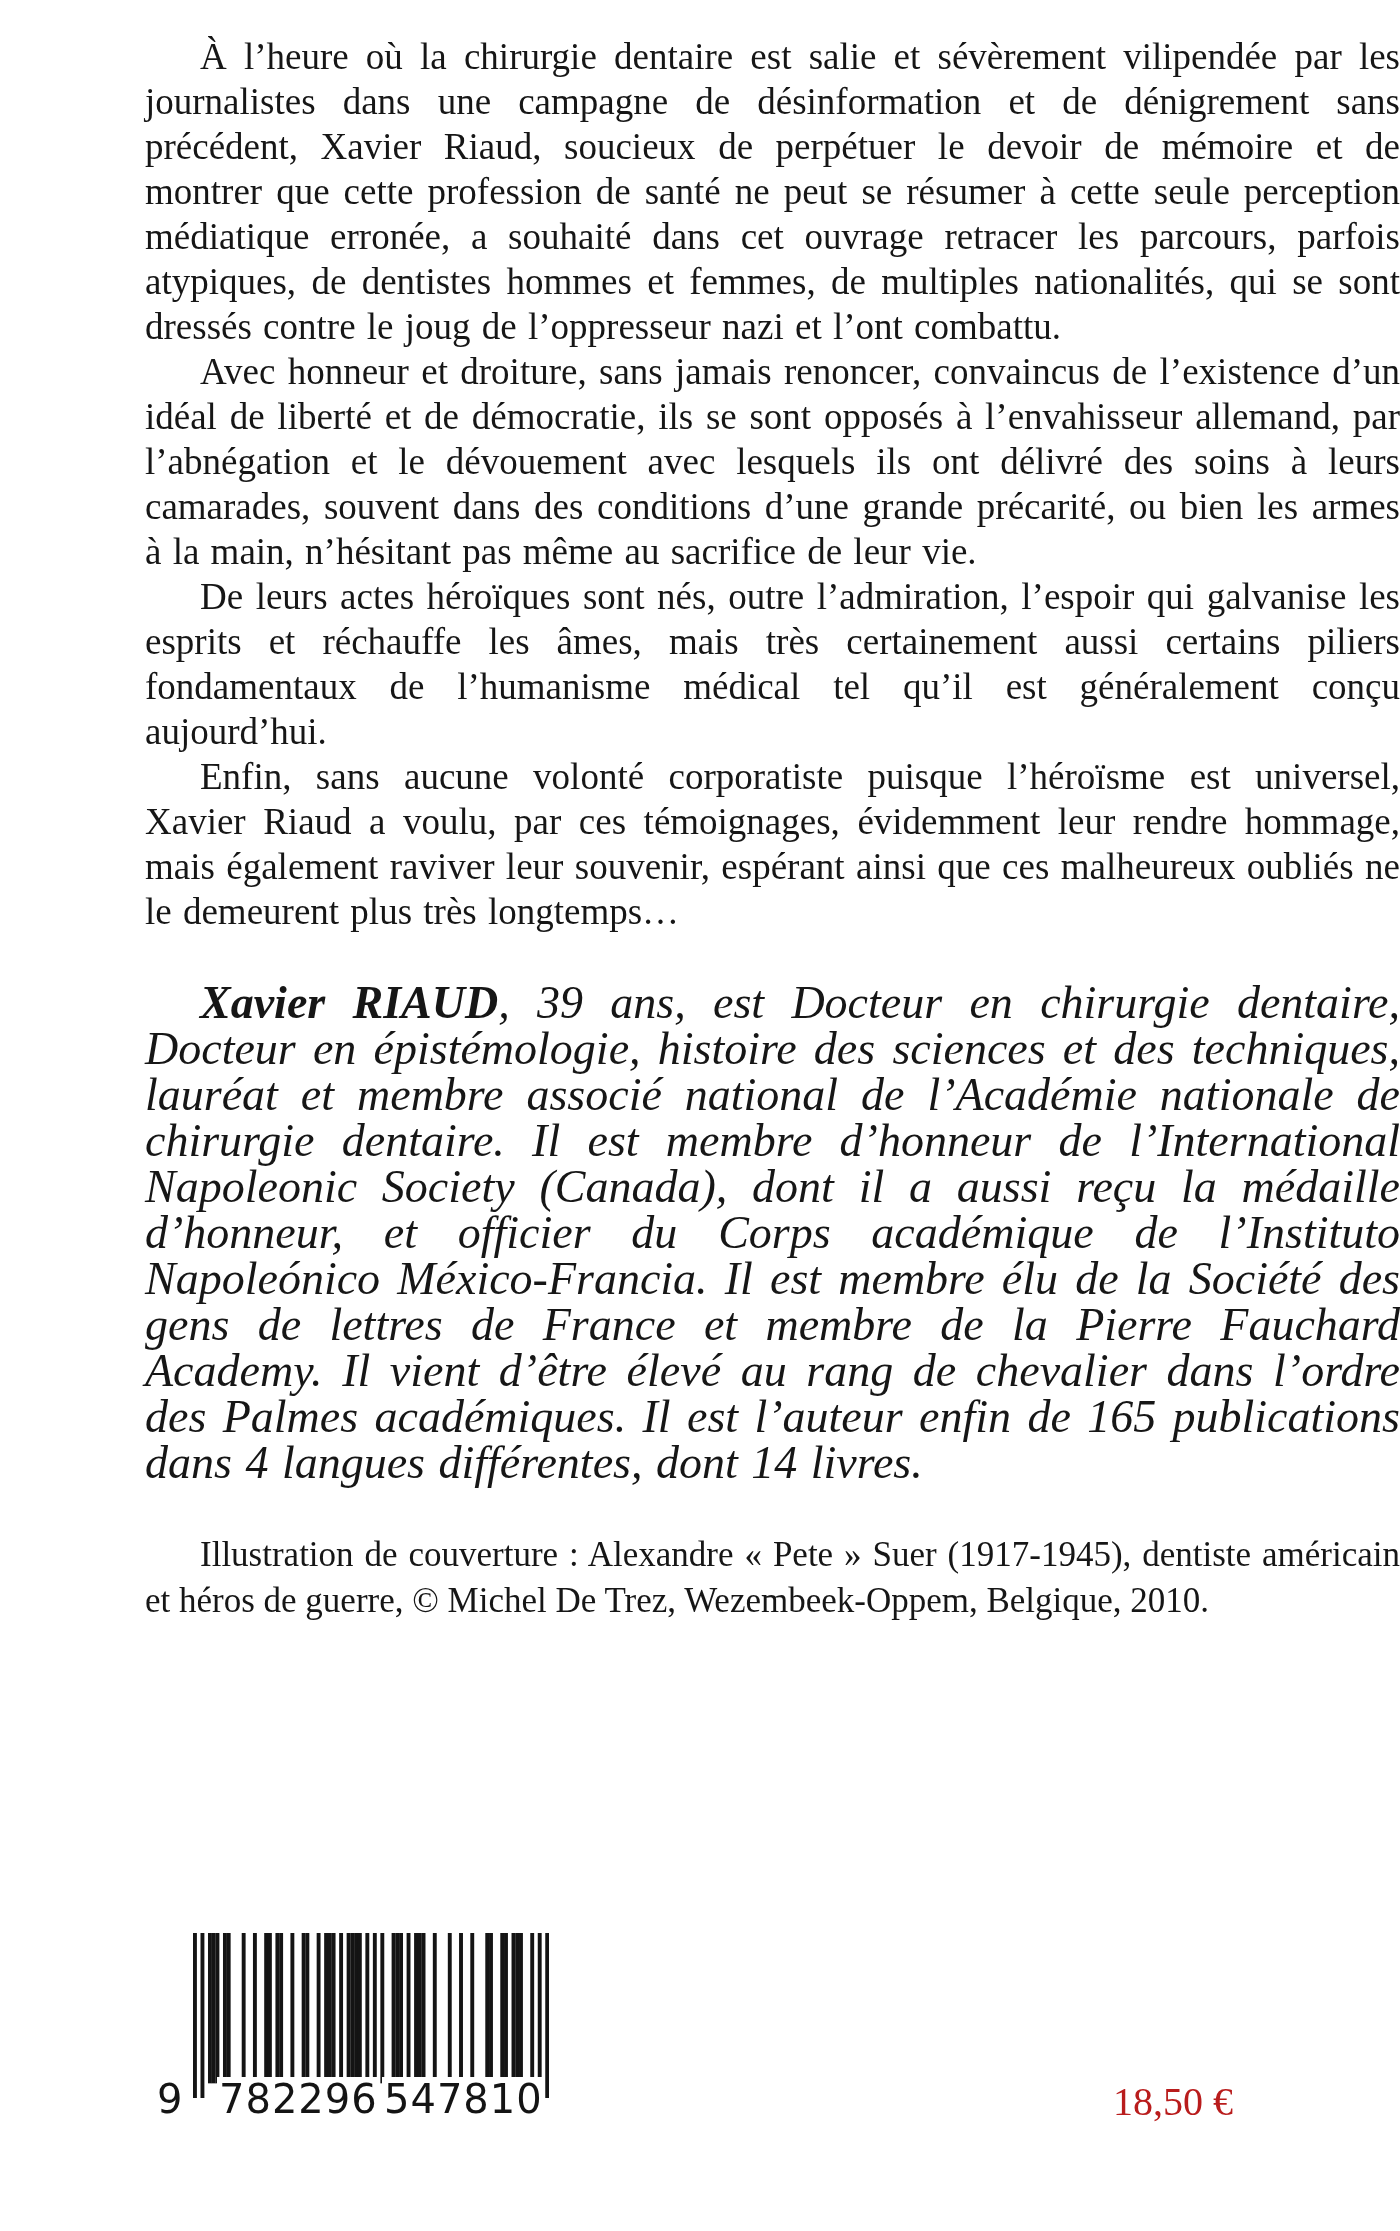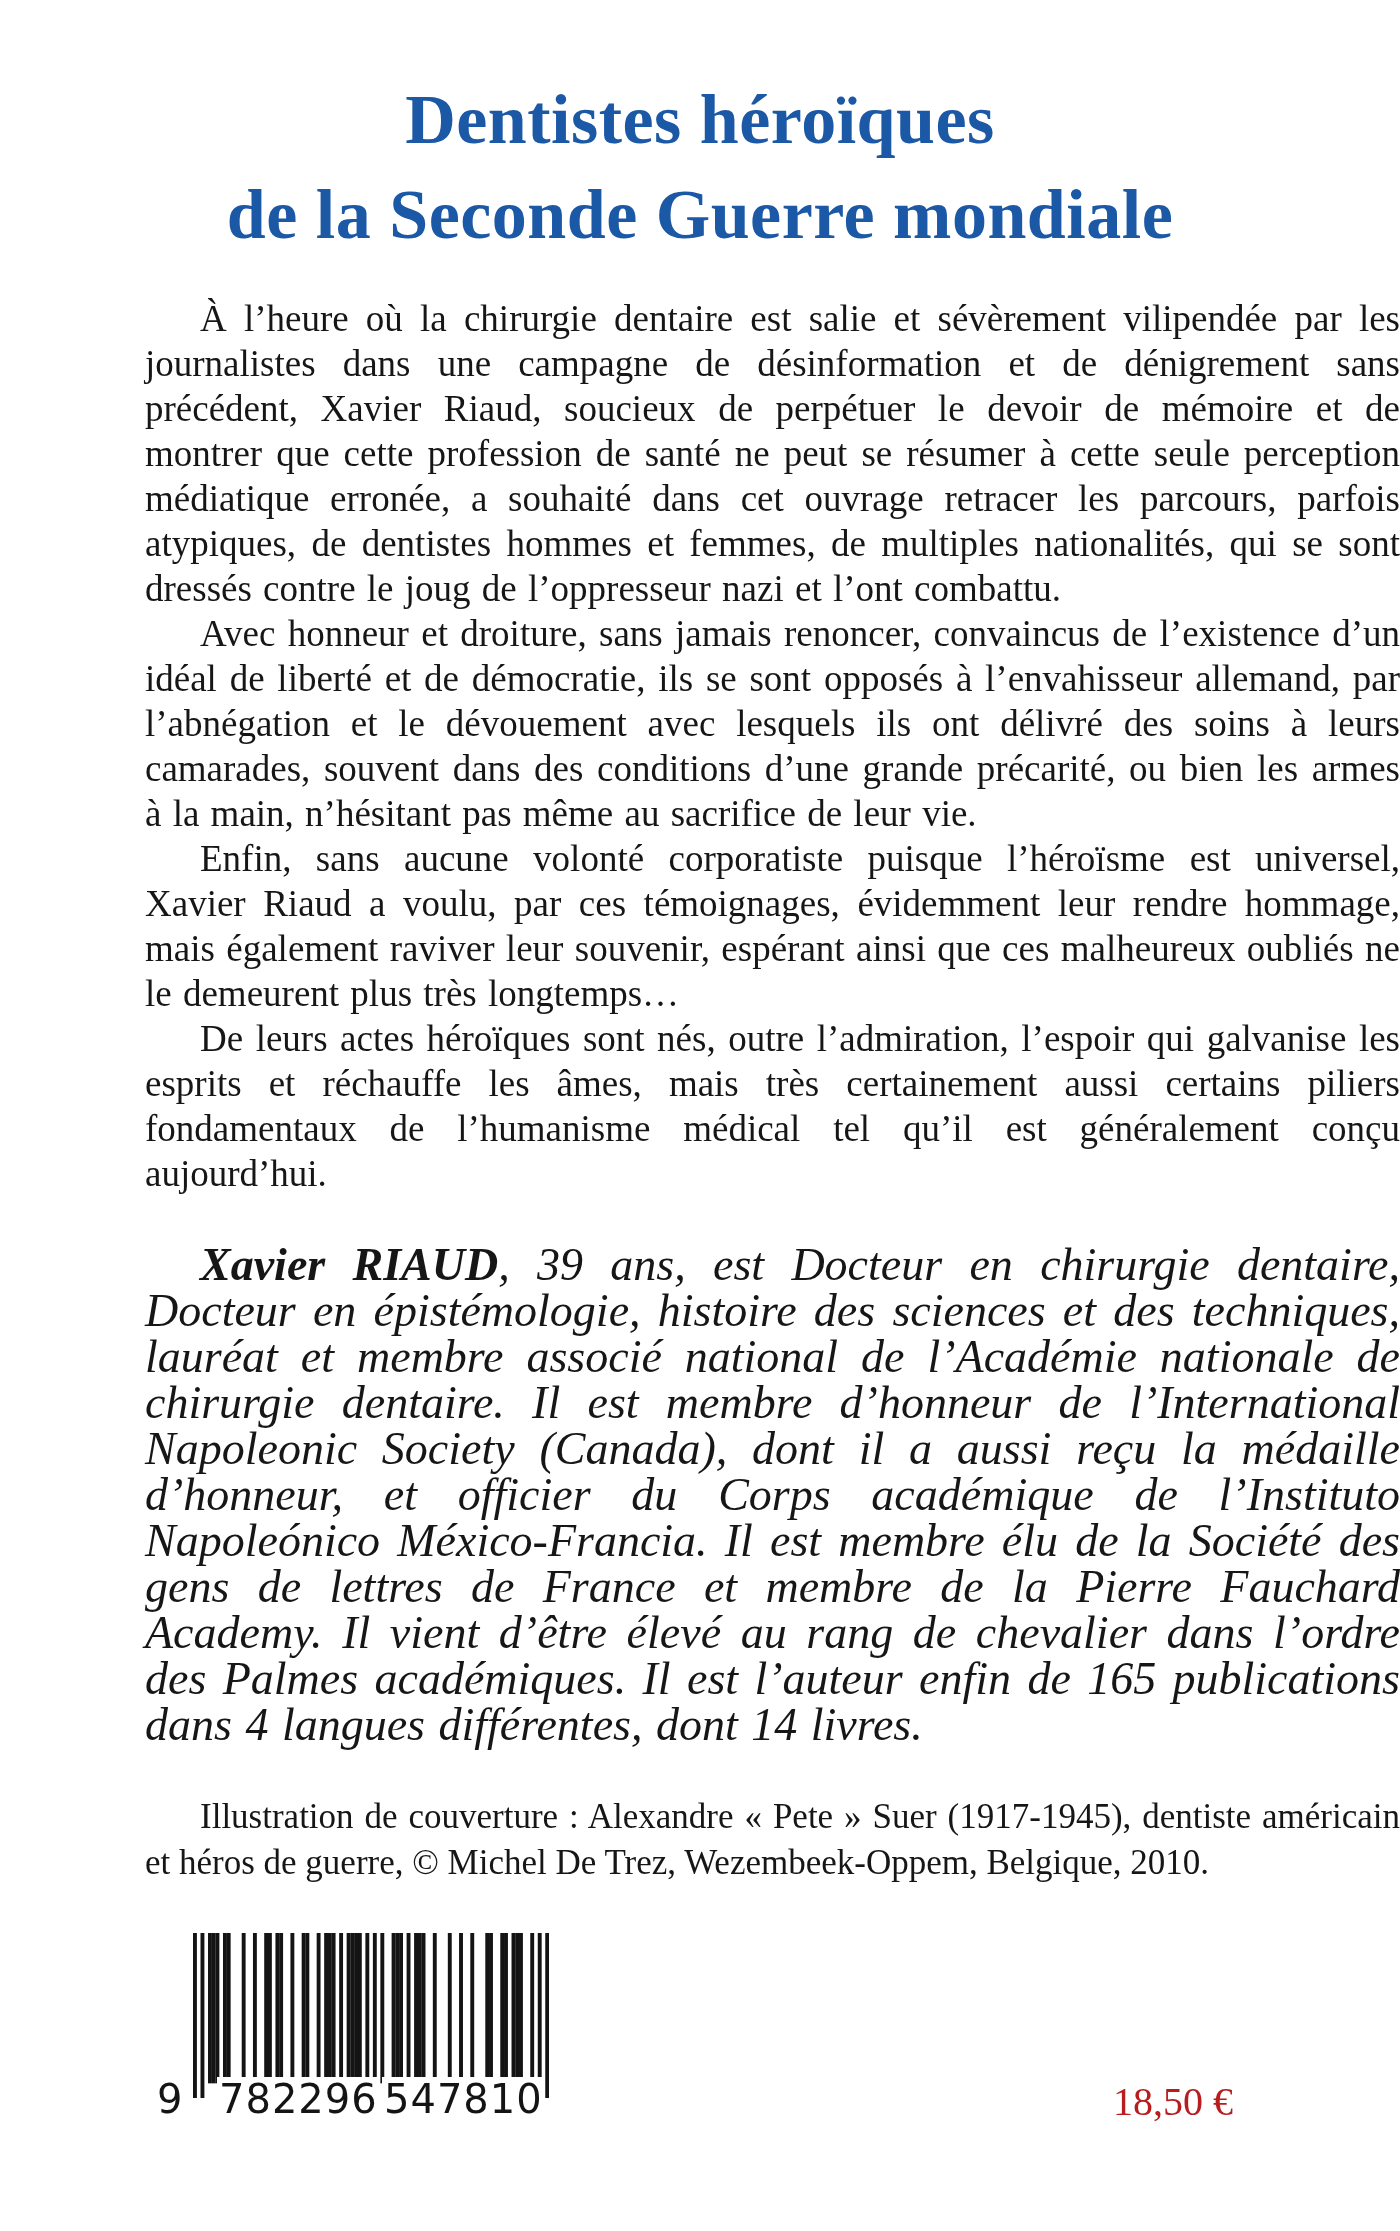--- a/index.html
+++ b/index.html
@@ -93,30 +93,26 @@
     font-size:40px;
     line-height:44px;
     color:#b91c1c;
   }
 </style>
 </head>
 <body>
 
 <div class="page">
 
-  <h1 class="book-title" style="color: rgb(27, 88, 166);">
-    <span>Dentistes héroïques</span>
-    <span>de la Seconde Guerre mondiale</span>
-  </h1>
 
   <div class="col synopsis">
     <p>À l’heure où la chirurgie dentaire est salie et sévèrement vilipendée par les journalistes dans une campagne de désinformation et de dénigrement sans précédent, Xavier Riaud, soucieux de perpétuer le devoir de mémoire et de montrer que cette profession de santé ne peut se résumer à cette seule perception médiatique erronée, a souhaité dans cet ouvrage retracer les parcours, parfois atypiques, de dentistes hommes et femmes, de multiples nationalités, qui se sont dressés contre le joug de l’oppresseur nazi et l’ont combattu.</p>
     <p>Avec honneur et droiture, sans jamais renoncer, convaincus de l’existence d’un idéal de liberté et de démocratie, ils se sont opposés à l’envahisseur allemand, par l’abnégation et le dévouement avec lesquels ils ont délivré des soins à leurs camarades, souvent dans des conditions d’une grande précarité, ou bien les armes à la main, n’hésitant pas même au sacrifice de leur vie.</p>
+    <p>De leurs actes héroïques sont nés, outre l’admiration, l’espoir qui galvanise les esprits et réchauffe les âmes, mais très certainement aussi certains piliers fondamentaux de l’humanisme médical tel qu’il est généralement conçu aujourd’hui.</p>
     <p>Enfin, sans aucune volonté corporatiste puisque l’héroïsme est universel, Xavier Riaud a voulu, par ces témoignages, évidemment leur rendre hommage, mais également raviver leur souvenir, espérant ainsi que ces malheureux oubliés ne le demeurent plus très longtemps…</p>
-    <p>De leurs actes héroïques sont nés, outre l’admiration, l’espoir qui galvanise les esprits et réchauffe les âmes, mais très certainement aussi certains piliers fondamentaux de l’humanisme médical tel qu’il est généralement conçu aujourd’hui.</p>
   </div>
 
   <p class="col bio"><span class="lead">Xavier RIAUD</span><span>, 39 ans, est Docteur en chirurgie dentaire, Docteur en épistémologie, histoire des sciences et des techniques, lauréat et membre associé national de l’Académie nationale de chirurgie dentaire. Il est membre d’honneur de l’International Napoleonic Society (Canada), dont il a aussi reçu la médaille d’honneur, et officier du Corps académique de l’Instituto Napoleónico México-Francia. Il est membre élu de la Société des gens de lettres de France et membre de la Pierre Fauchard Academy. Il vient d’être élevé au rang de chevalier dans l’ordre des Palmes académiques. Il est l’auteur enfin de 165 publications dans 4 langues différentes, dont 14 livres.</span></p>
 
   <p class="col credit">Illustration de couverture : Alexandre « Pete » Suer (1917-1945), dentiste américain et héros de guerre, © Michel De Trez, Wezembeek-Oppem, Belgique, 2010.</p>
 
   <div class="barcode-block">
     <svg viewBox="0 0 95 45" preserveAspectRatio="none" aria-hidden="true">
         <rect x="0" y="0" width="1.04" height="45"></rect>
         <rect x="2" y="0" width="1.04" height="45"></rect>

